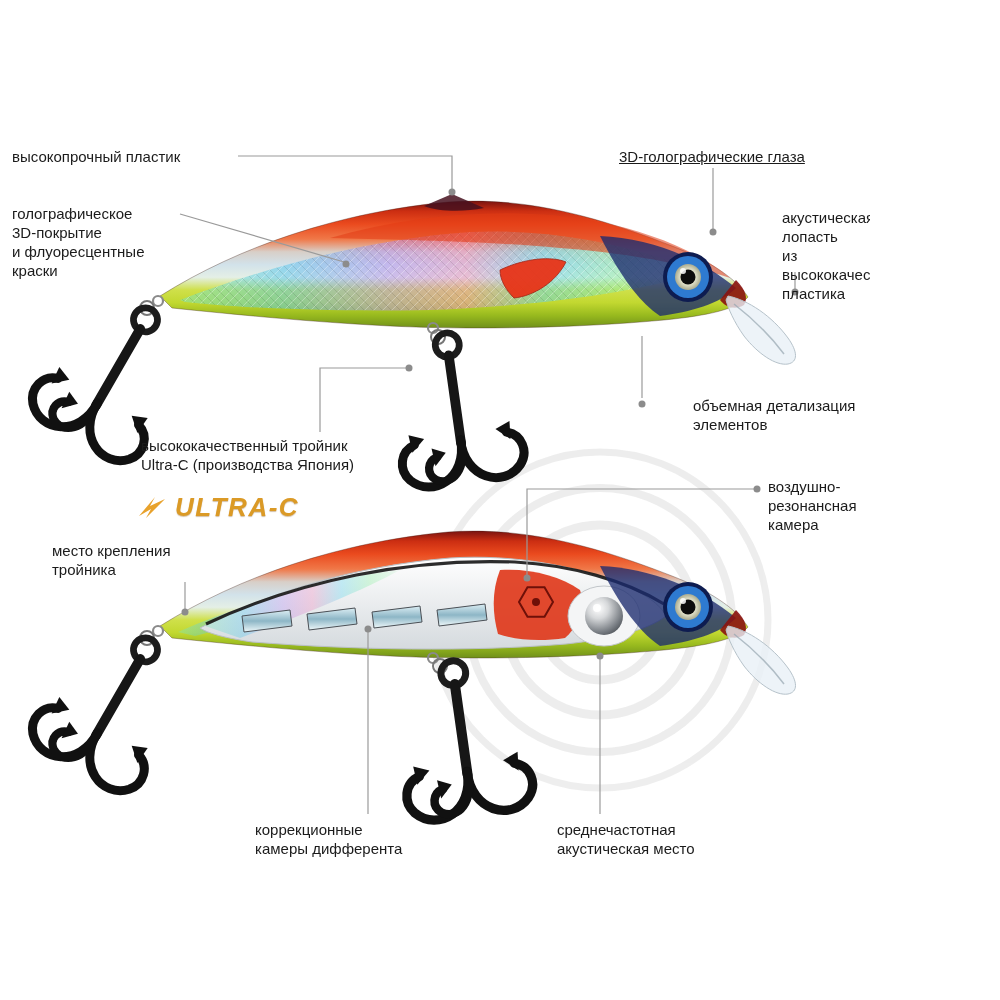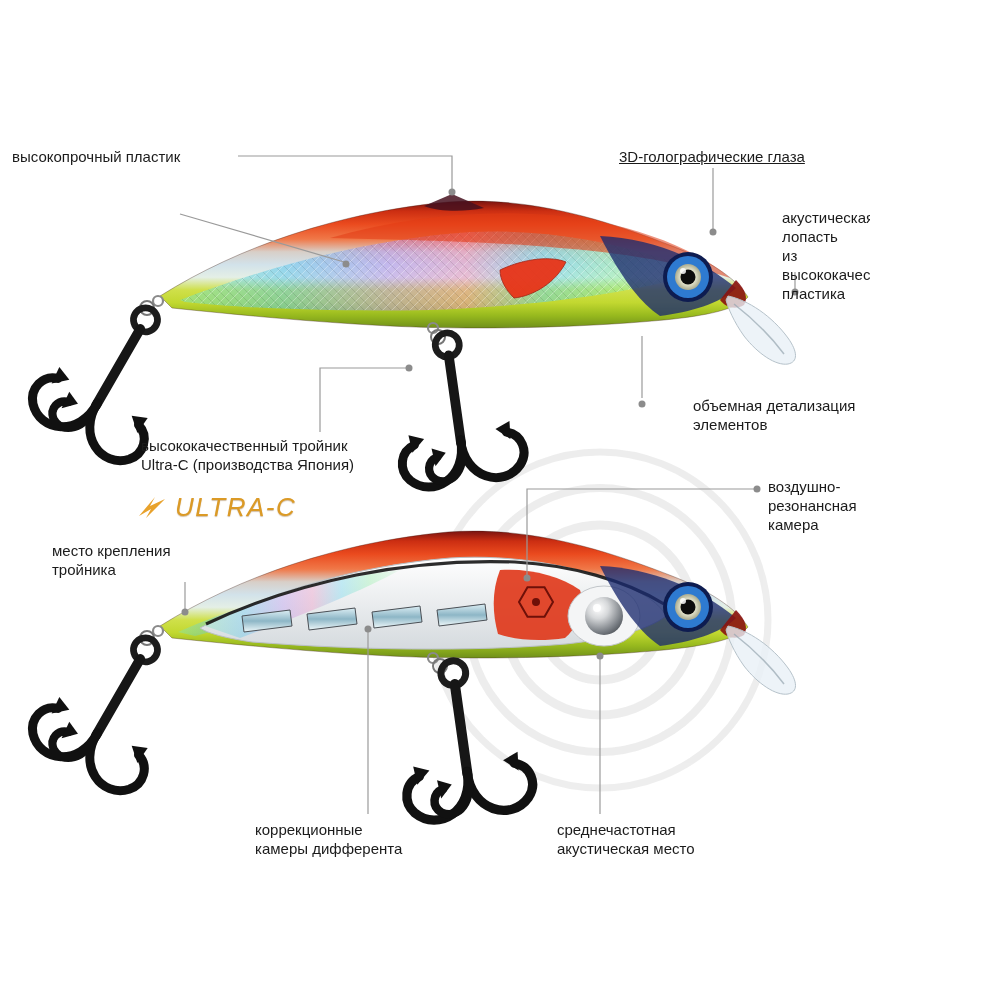--- a/index.html
+++ b/index.html
@@ -1,21 +1,21 @@
 <!DOCTYPE html>
 <html><head>
 <meta charset="utf-8">
 <style>
   html,body{margin:0;padding:0;background:#fff;}
   .canvas{position:relative;width:870px;height:1000px;background:#ffffff;overflow:hidden;
           font-family:"Liberation Sans","DejaVu Sans",sans-serif;}
   .canvas svg.scene{position:absolute;left:0;top:0;}
   .lbl{position:absolute;font-size:15px;line-height:1.27;color:#1b1b1b;white-space:pre-line;}
   .logo{position:absolute;left:138px;top:492px;display:flex;align-items:center;gap:7px;}
-  .logo-text{font-style:italic;font-weight:400;font-size:26px;letter-spacing:1.5px;
+  .logo-text{font-style:italic;font-weight:700;font-size:26px;letter-spacing:1.5px;
              color:#db9a26;text-shadow:0 1px 1px rgba(130,75,0,.35);}
 </style>
 </head>
 <body>
 
 <div class="canvas">
 
   <svg class="scene" width="1000" height="1000" viewBox="0 0 1000 1000">
     <defs>
       <linearGradient id="bodyGrad" x1="0" y1="0" x2="0" y2="1">
@@ -199,20 +199,24 @@
       <circle cx="757" cy="489" r="3.5"></circle>
       <circle cx="527" cy="578" r="3.5"></circle>
       <circle cx="185" cy="612" r="3.5"></circle>
       <circle cx="368" cy="629" r="3.5"></circle>
       <circle cx="600" cy="656" r="3.5"></circle>
     </g>
   </svg>
 
   <div class="lbl" style="left:12px;top:147px;">высокопрочный пластик</div>
   <div class="lbl" style="left:619px;top:147px;text-decoration:underline;">3D-голографические глаза</div>
+  <div class="lbl" style="left:12px;top:204px;">голографическое
+3D-покрытие
+и флуоресцентные
+краски</div>
   <div class="lbl" style="left:782px;top:208px;">акустическая лопасть
 из высококачественного
 пластика</div>
   <div class="lbl" style="left:657px;top:396px;margin-left:36px;">объемная детализация
 элементов</div>
   <div class="lbl" style="left:141px;top:436px;">высококачественный тройник
 Ultra-C (производства Япония)</div>
   <div class="lbl" style="left:768px;top:477px;">воздушно-резонансная
 камера</div>
   <div class="lbl" style="left:255px;top:820px;">коррекционные

